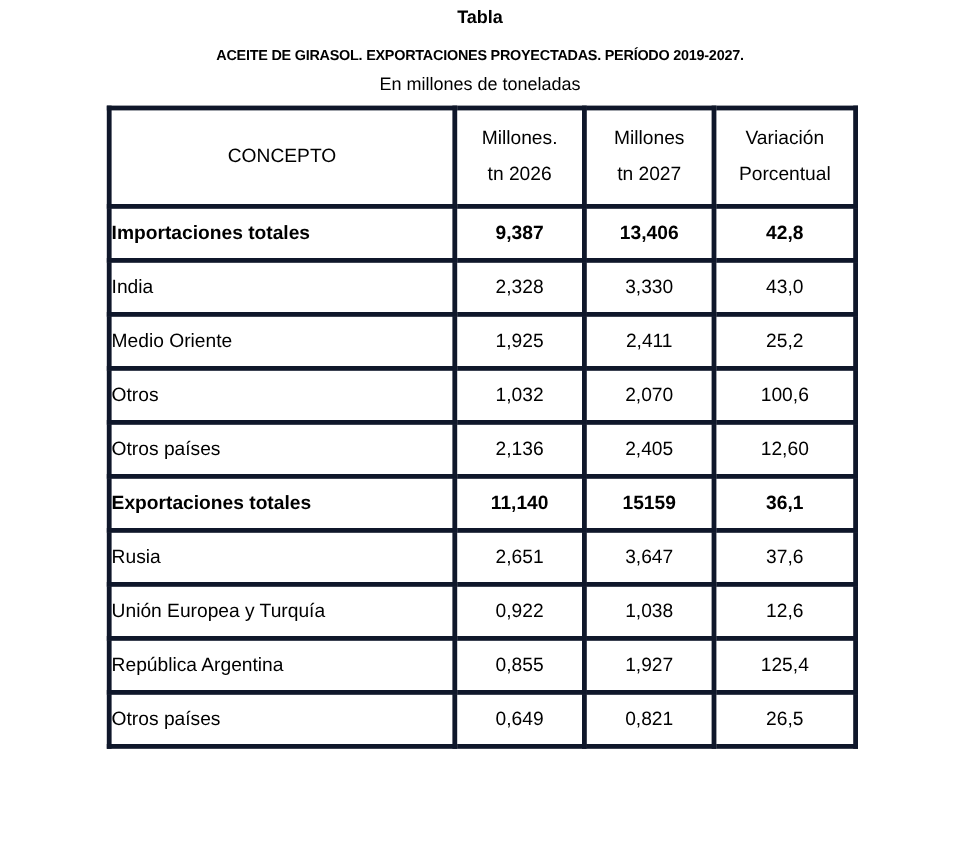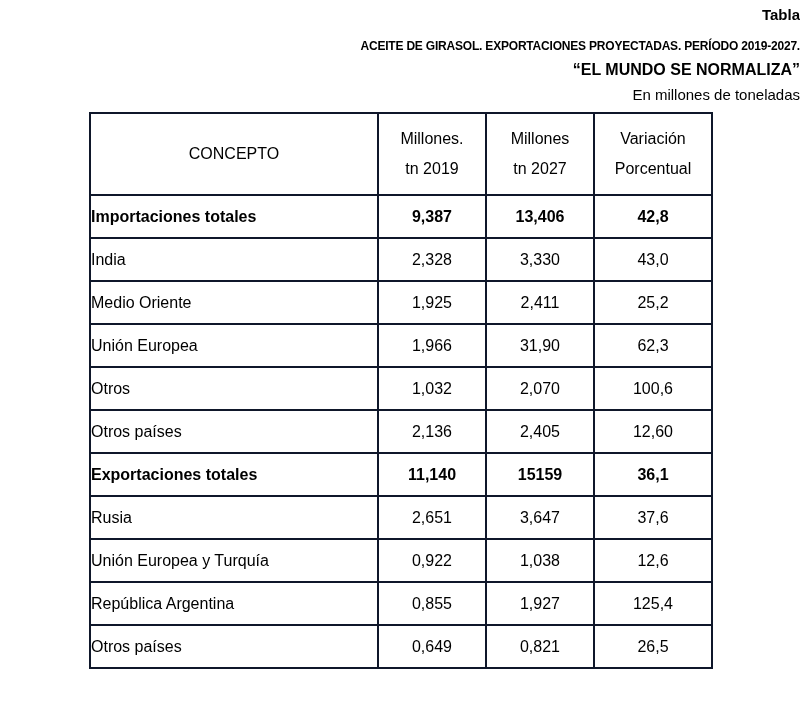--- a/index.html
+++ b/index.html
@@ -14,21 +14,21 @@
     color: #000000;
     overflow: hidden;
   }
   .page {
     width: 800px;
     height: 712px;
     position: relative;
     box-sizing: border-box;
   }
   .titles {
-    text-align: right;
+    text-align: center;
     padding-top: 4px;
   }
   .title-label {
     font-size: 15px;
     font-weight: bold;
     line-height: 22px;
     margin-bottom: 8px;
   }
   .title-main {
     font-size: 12px;
@@ -50,21 +50,21 @@
   .table-wrap {
     margin: 6px auto 0 auto;
     width: 622px;
   }
   table.data {
     border-collapse: collapse;
     width: 622px;
     table-layout: fixed;
   }
   table.data td, table.data th {
-    border: 2px solid #0f172a;
+    border: 4px solid #0f172a;
     padding: 0;
     vertical-align: middle;
   }
   col.c-concept { width: 288px; }
   col.c-v1 { width: 108px; }
   col.c-v2 { width: 108px; }
   col.c-v3 { width: 118px; }
 
   .hdr-cell {
     height: 82px;
@@ -96,41 +96,40 @@
   .bold { font-weight: bold; }
 </style>
 </head>
 <body>
 
 <div class="page">
 
   <div class="titles">
     <div class="title-label">Tabla</div>
     <div class="title-main">ACEITE DE GIRASOL. EXPORTACIONES PROYECTADAS. PERÍODO 2019-2027.</div>
-    <div class="title-sub">“EL MUNDO SE NORMALIZA”</div>
     <div class="title-unit">En millones de toneladas</div>
   </div>
 
   <div class="table-wrap">
     <table class="data">
       <colgroup>
         <col class="c-concept">
         <col class="c-v1">
         <col class="c-v2">
         <col class="c-v3">
       </colgroup>
       <thead>
         <tr>
           <th class="hdr-cell hdr-concept">
             <span class="l1"></span>
             <span class="l2">CONCEPTO</span>
           </th>
           <th class="hdr-cell">
             <span class="l1">Millones.</span>
-            <span class="l2">tn 2019</span>
+            <span class="l2">tn 2026</span>
           </th>
           <th class="hdr-cell">
             <span class="l1">Millones</span>
             <span class="l2">tn 2027</span>
           </th>
           <th class="hdr-cell">
             <span class="l1">Variación</span>
             <span class="l2">Porcentual</span>
           </th>
         </tr>
@@ -148,26 +147,20 @@
             <td class="row-cell num-cell">3,330</td>
             <td class="row-cell num-cell">43,0</td>
           </tr>
           <tr>
             <td class="row-cell label-cell">Medio Oriente</td>
             <td class="row-cell num-cell">1,925</td>
             <td class="row-cell num-cell">2,411</td>
             <td class="row-cell num-cell">25,2</td>
           </tr>
           <tr>
-            <td class="row-cell label-cell">Unión Europea</td>
-            <td class="row-cell num-cell">1,966</td>
-            <td class="row-cell num-cell">31,90</td>
-            <td class="row-cell num-cell">62,3</td>
-          </tr>
-          <tr>
             <td class="row-cell label-cell">Otros</td>
             <td class="row-cell num-cell">1,032</td>
             <td class="row-cell num-cell">2,070</td>
             <td class="row-cell num-cell">100,6</td>
           </tr>
           <tr>
             <td class="row-cell label-cell">Otros países</td>
             <td class="row-cell num-cell">2,136</td>
             <td class="row-cell num-cell">2,405</td>
             <td class="row-cell num-cell">12,60</td>

